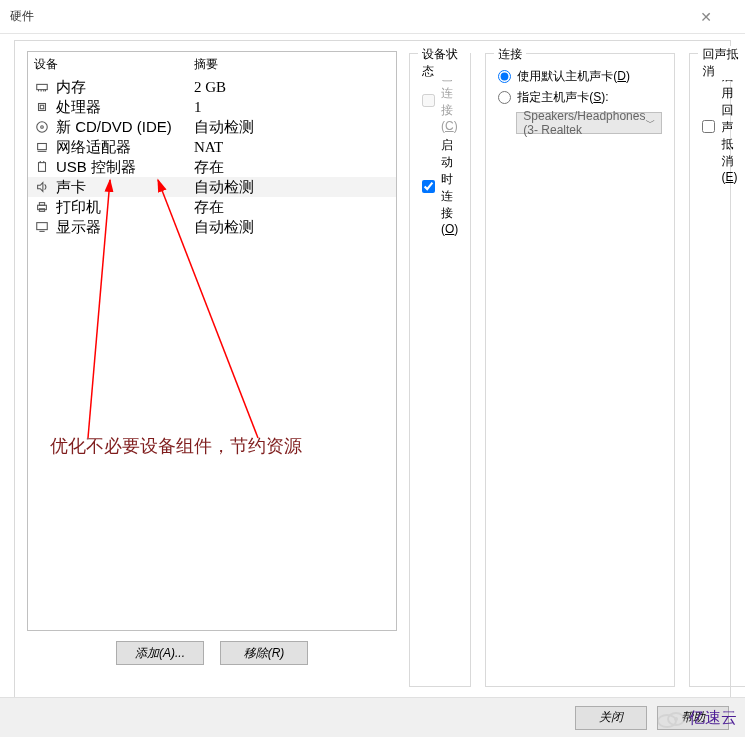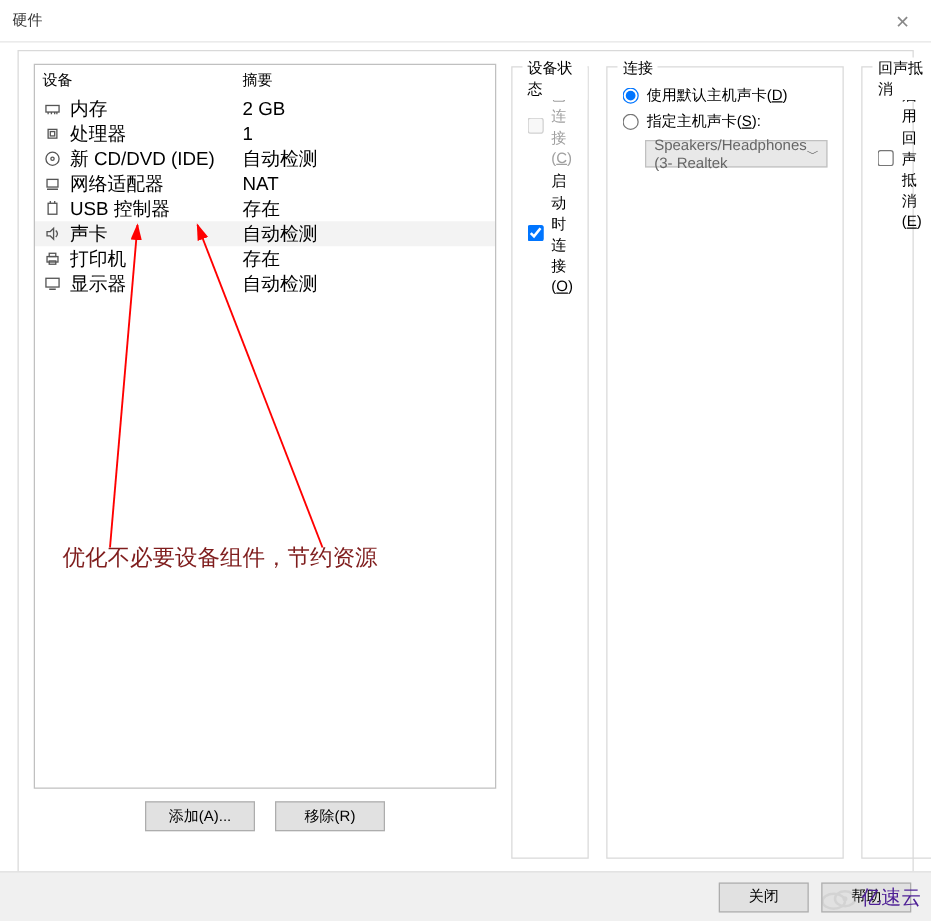--- a/index.html
+++ b/index.html
@@ -1,34 +1,34 @@
 <!DOCTYPE html>
 <html><head>
   <meta charset="utf-8">
   <style>
     * { box-sizing: border-box; margin: 0; padding: 0; font-family: "Microsoft YaHei", "Segoe UI", Tahoma, sans-serif; }
     body { background: #fff; width: 745px; height: 737px; overflow: hidden; font-size: 12px; color: #000; position: relative; }
-    .title-bar { height: 34px; background: #fff; border-bottom: 1px solid #e5e5e5; display: flex; align-items: center; justify-content: space-between; padding: 0 8px 0 10px; }
+    .title-bar { height: 34px; background: #fff; border-bottom: 1px solid #e5e5e5; display: flex; align-items: center; justify-content: space-between; padding: 0 24px 0 10px; }
     .title-text { font-size: 12px; color: #333; }
     .close-x { width: 30px; text-align: center; font-size: 14px; color: #888; cursor: pointer; }
     .content-frame { border: 1px solid #d9d9d9; margin: 6px 14px; height: 658px; padding: 10px 12px; position: relative; display: flex; gap: 12px; }
     .left-pane { flex: 0 0 370px; display: flex; flex-direction: column; position: relative; }
     .device-list { border: 1px solid #c0c0c0; height: 580px; background: #fff; position: relative; overflow: hidden; }
     .device-header { display: flex; padding: 4px 6px; font-size: 12px; }
     .col-device { width: 160px; }
     .col-summary { flex: 1; }
     .device-row { display: flex; align-items: center; padding: 2px 6px; height: 20px; font-size: 15px; }
     .device-row.selected { background: #f3f3f3; }
     .dev-icon { width: 16px; height: 16px; margin-right: 6px; display: inline-flex; align-items: center; justify-content: center; color: #555; }
     .dev-name { width: 138px; }
-    .dev-summary { flex: 1; }
+    .dev-summary { flex: 1; font-family: Liberation Serif, serif; }
     .annotation-text { position: absolute; top: 382px; left: 22px; font-size: 18px; color: #7f1d1d; white-space: nowrap; z-index: 5; }
     .arrow-svg { position: absolute; top: 0; left: 0; width: 100%; height: 100%; pointer-events: none; z-index: 4; }
     .btn-row { display: flex; justify-content: center; gap: 16px; margin-top: 10px; }
-    .btn { min-width: 88px; height: 24px; border: 1px solid #adadad; background: #e1e1e1; font-size: 12px; cursor: pointer; padding: 0 12px; }
+    .btn { min-width: 88px; height: 24px; border: 1px solid #adadad; background: #e1e1e1; font-size: 12px; cursor: pointer; padding: 0 12px; font-style: italic; }
     .right-pane { flex: 1; display: flex; flex-direction: row; gap: 14px; padding-top: 2px; }
     .group { border: 1px solid #d9d9d9; padding: 10px 12px 12px 12px; position: relative; }
     .group-legend { position: absolute; top: -8px; left: 8px; background: #fff; padding: 0 4px; font-size: 12px; }
     .chk-line, .radio-line { display: flex; align-items: center; gap: 6px; margin: 4px 0; font-size: 12px; }
     .chk-line input, .radio-line input { margin: 0; }
     .chk-line.disabled { color: #a0a0a0; }
     .underline-key { text-decoration: underline; }
     .combo { width: 100%; height: 22px; border: 1px solid #c0c0c0; background: #e8e8e8; color: #666; padding: 0 6px; display: flex; align-items: center; justify-content: space-between; margin-top: 6px; margin-left: 18px; width: calc(100% - 18px); font-size: 12px; }
     .combo .chev { font-size: 10px; color: #666; }
     .footer { position: absolute; bottom: 0; left: 0; right: 0; height: 40px; border-top: 1px solid #e0e0e0; background: #f0f0f0; display: flex; align-items: center; justify-content: flex-end; gap: 10px; padding: 0 16px; }

